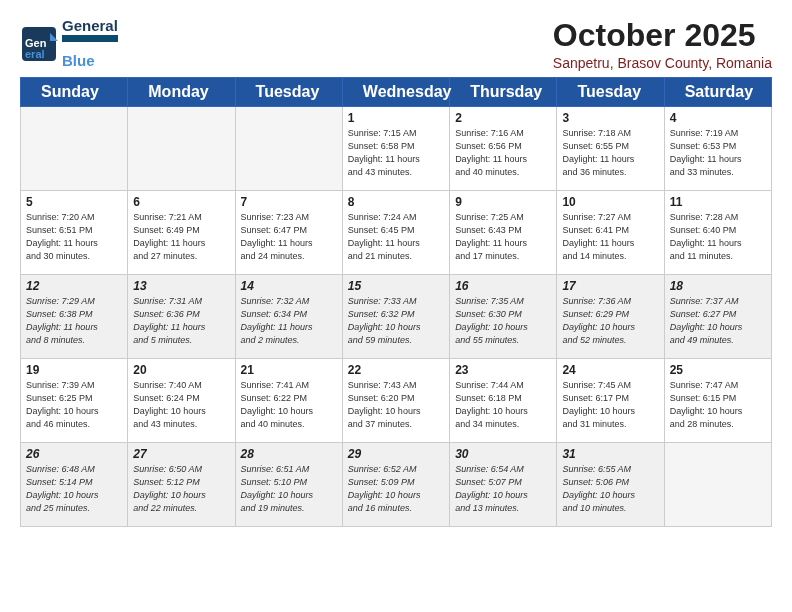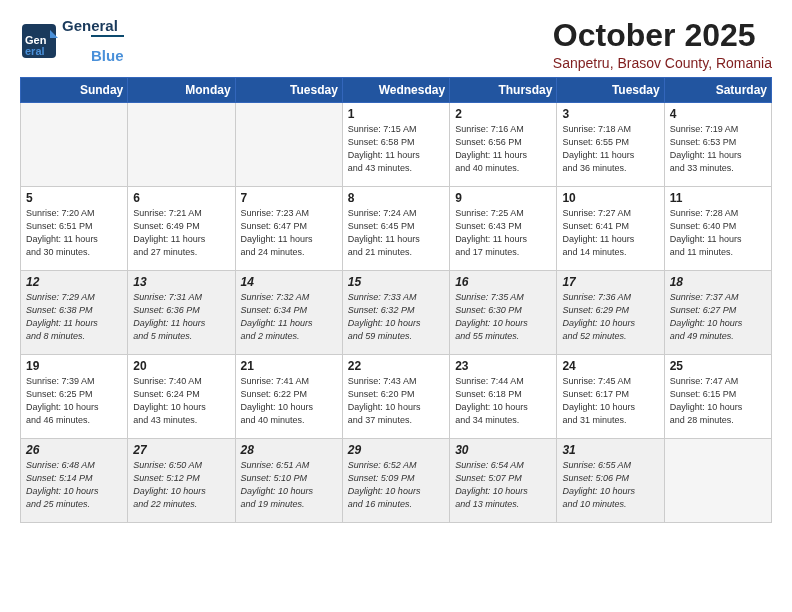--- a/index.html
+++ b/index.html
@@ -44,24 +44,24 @@
     .calendar {
       flex: 1;
       border: 1px solid #bbb;
       border-collapse: collapse;
       width: 100%;
       table-layout: fixed;
     }
     .calendar th {
       background: #2255a0;
       color: #fff;
-      font-size: 12px;
+      font-size: 16px;
       font-weight: bold;
-      padding: 5px 4px;
-      text-align: right;
+      padding: 5px 20px;
+      text-align: left;
       border: 1px solid #3366bb;
     }
     .calendar td {
       border: 1px solid #ccc;
       vertical-align: top;
       padding: 4px 5px;
       font-size: 9.5px;
       color: #222;
       height: 84px;
       background: #fff;
@@ -98,21 +98,21 @@
     <div class="logo">
       <div style="display:flex;align-items:center;gap:0px;">
         <svg width="38" height="38" viewBox="0 0 38 38">
           <rect x="2" y="2" width="34" height="34" rx="4" fill="#1a3a5c"></rect>
           <text x="5" y="22" font-size="11" font-weight="bold" fill="white" font-family="Arial">Gen</text>
           <text x="5" y="33" font-size="11" font-weight="bold" fill="#4a90d9" font-family="Arial">eral</text>
           <polygon points="30,8 38,16 30,16" fill="#4a90d9"></polygon>
         </svg>
         <div style="margin-left:4px;">
           <div style="font-size:15px;font-weight:bold;color:#1a3a5c;line-height:1.1;">General</div>
-          <div style="font-size:15px;font-weight:bold;color:#4a90d9;line-height:1.1;border-top:2px solid #0c4a6e;padding-top:11px;margin-left:29px;">Blue</div>
+          <div style="font-size:15px;font-weight:bold;color:#4a90d9;line-height:1.1;border-top:7px solid #0c4a6e;padding-top:11px;">Blue</div>
         </div>
       </div>
     </div>
     <div class="title-block">
       <div class="month-title">October 2025</div>
       <div class="subtitle">Sanpetru, Brasov County, Romania</div>
     </div>
   </div>
 
   <table class="calendar">

